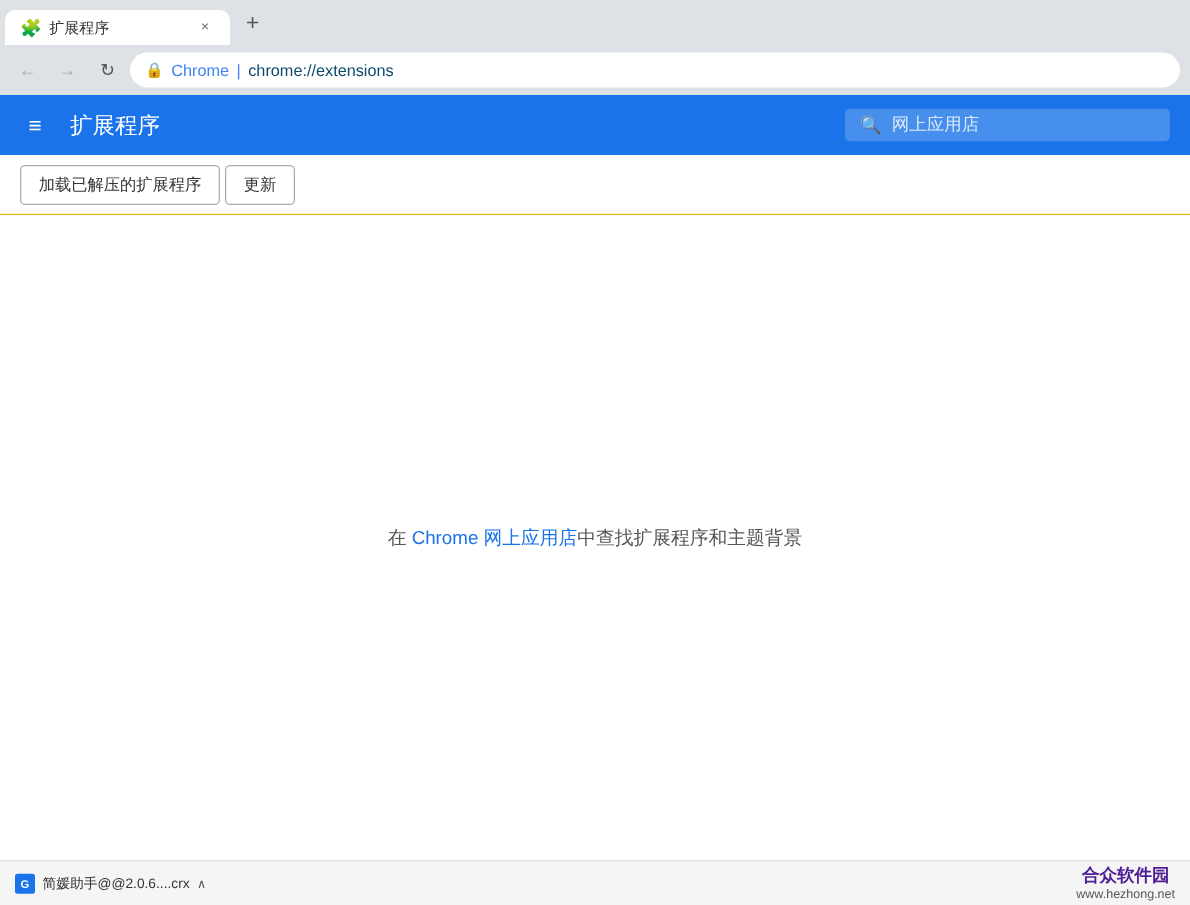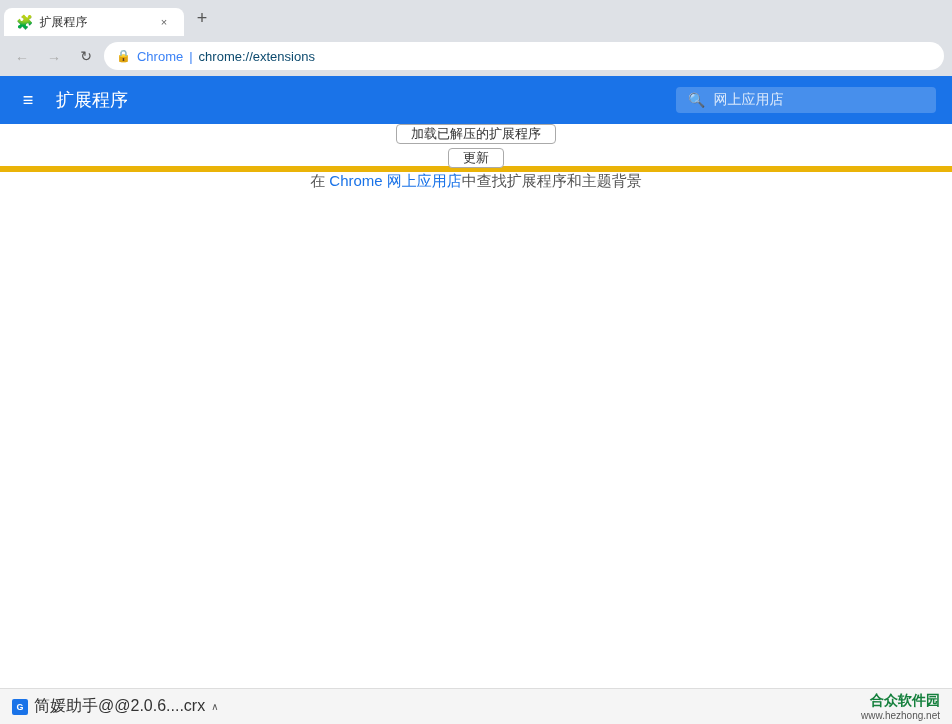--- a/index.html
+++ b/index.html
@@ -135,42 +135,41 @@
       font-size: 14px;
     }
 
     
     .ext-toolbar {
       height: 48px;
       display: flex;
       align-items: center;
       padding: 0 16px;
       gap: 4px;
-      border-bottom: 6px solid #eab308;
-      flex-direction: column;
+      border-bottom: 1px solid #eab308;
     }
     .toolbar-btn {
       height: 32px;
       padding: 0 14px;
       border: 1px solid #aaa;
       border-radius: 4px;
       background: #fff;
       font-size: 13px;
       color: #333;
       cursor: pointer;
       display: flex;
       align-items: center;
       justify-content: center;
     }
 
     
     .ext-content {
       flex: 1;
       display: flex;
-      align-items: flex-start;
+      align-items: center;
       justify-content: center;
       height: calc(724px - 36px - 40px - 48px - 48px - 36px);
       color: #555;
       font-size: 15px;
     }
     .ext-content-link {
       color: #1a73e8;
       cursor: pointer;
       text-decoration: none;
     }
@@ -195,32 +194,33 @@
     .status-icon {
       width: 16px; height: 16px;
       background: #1a73e8;
       border-radius: 2px;
       display: flex; align-items: center; justify-content: center;
       color: #fff;
       font-size: 9px;
       font-weight: bold;
     }
     .status-filename {
-      font-size: 16px;
+      font-size: 11px;
       color: #333;
     }
     .status-chevron {
       font-size: 10px;
       color: #555;
       cursor: pointer;
     }
     .watermark {
       font-size: 14px;
-      color: #15803d;
+      color: #4c1d95;
       font-weight: bold;
+      text-align: center;
     }
     .watermark-sub {
       font-size: 10px;
       color: #555;
     }
     .watermark-block {
       text-align: right;
     }
 
     .browser-body {

